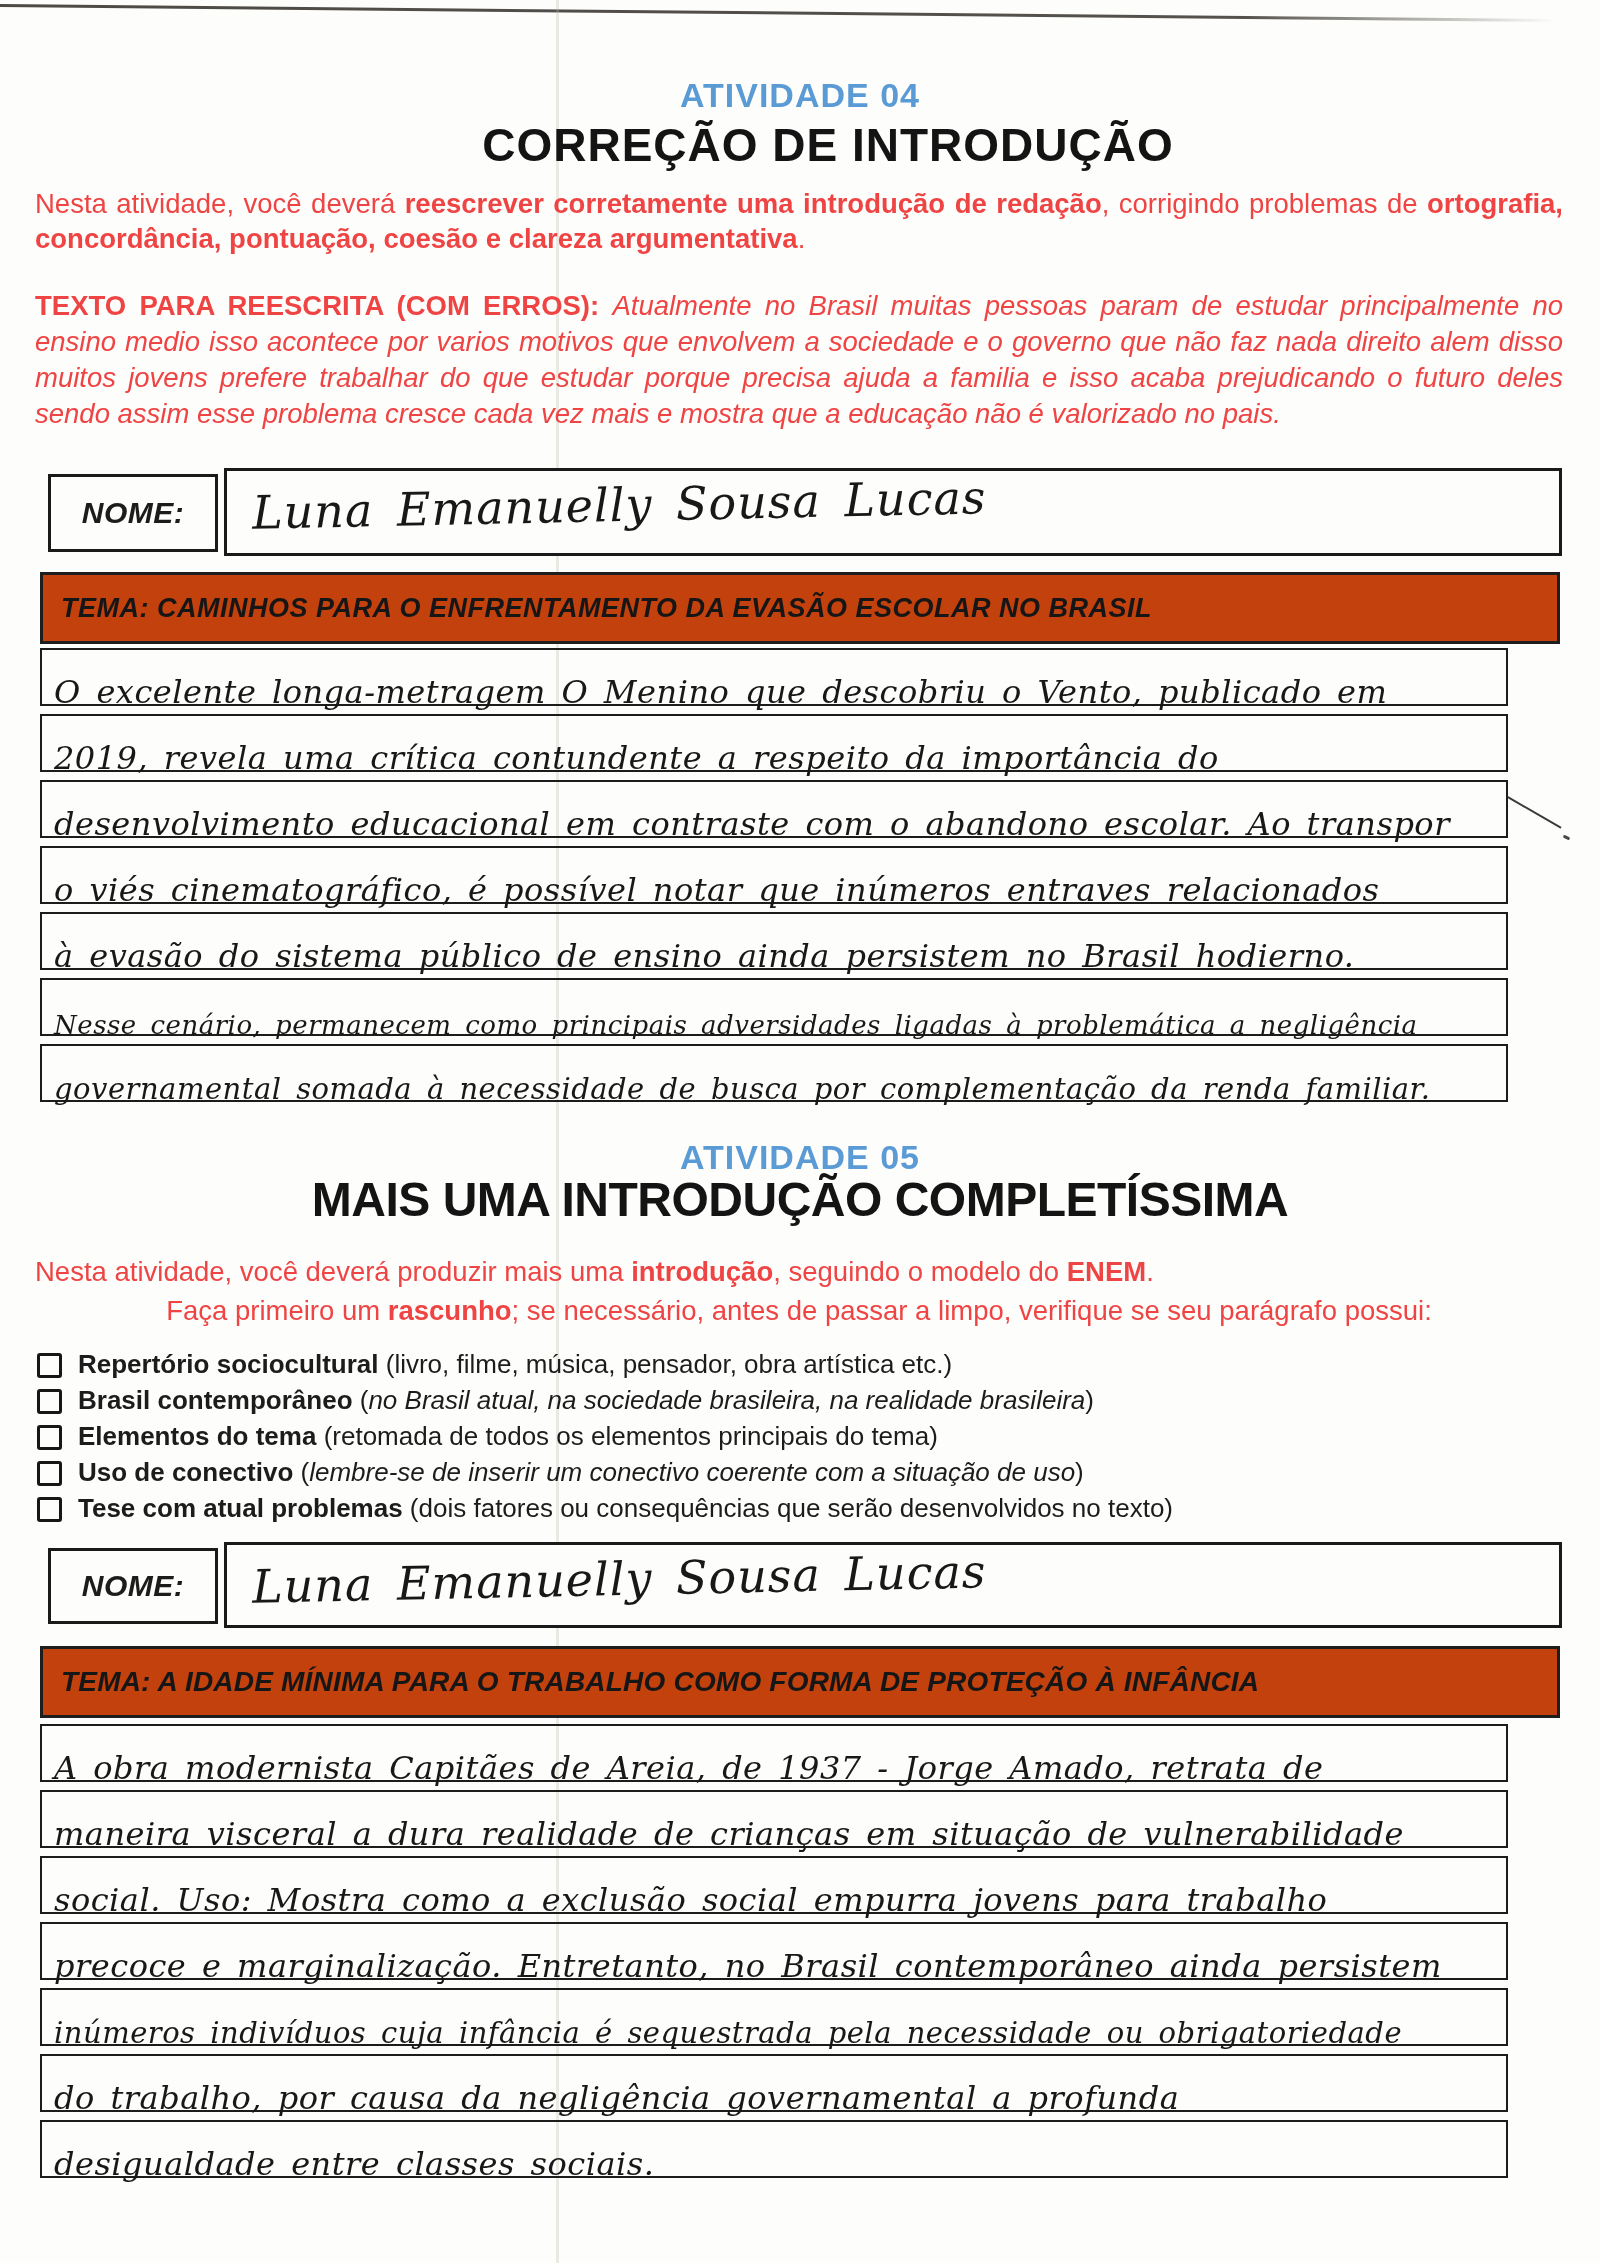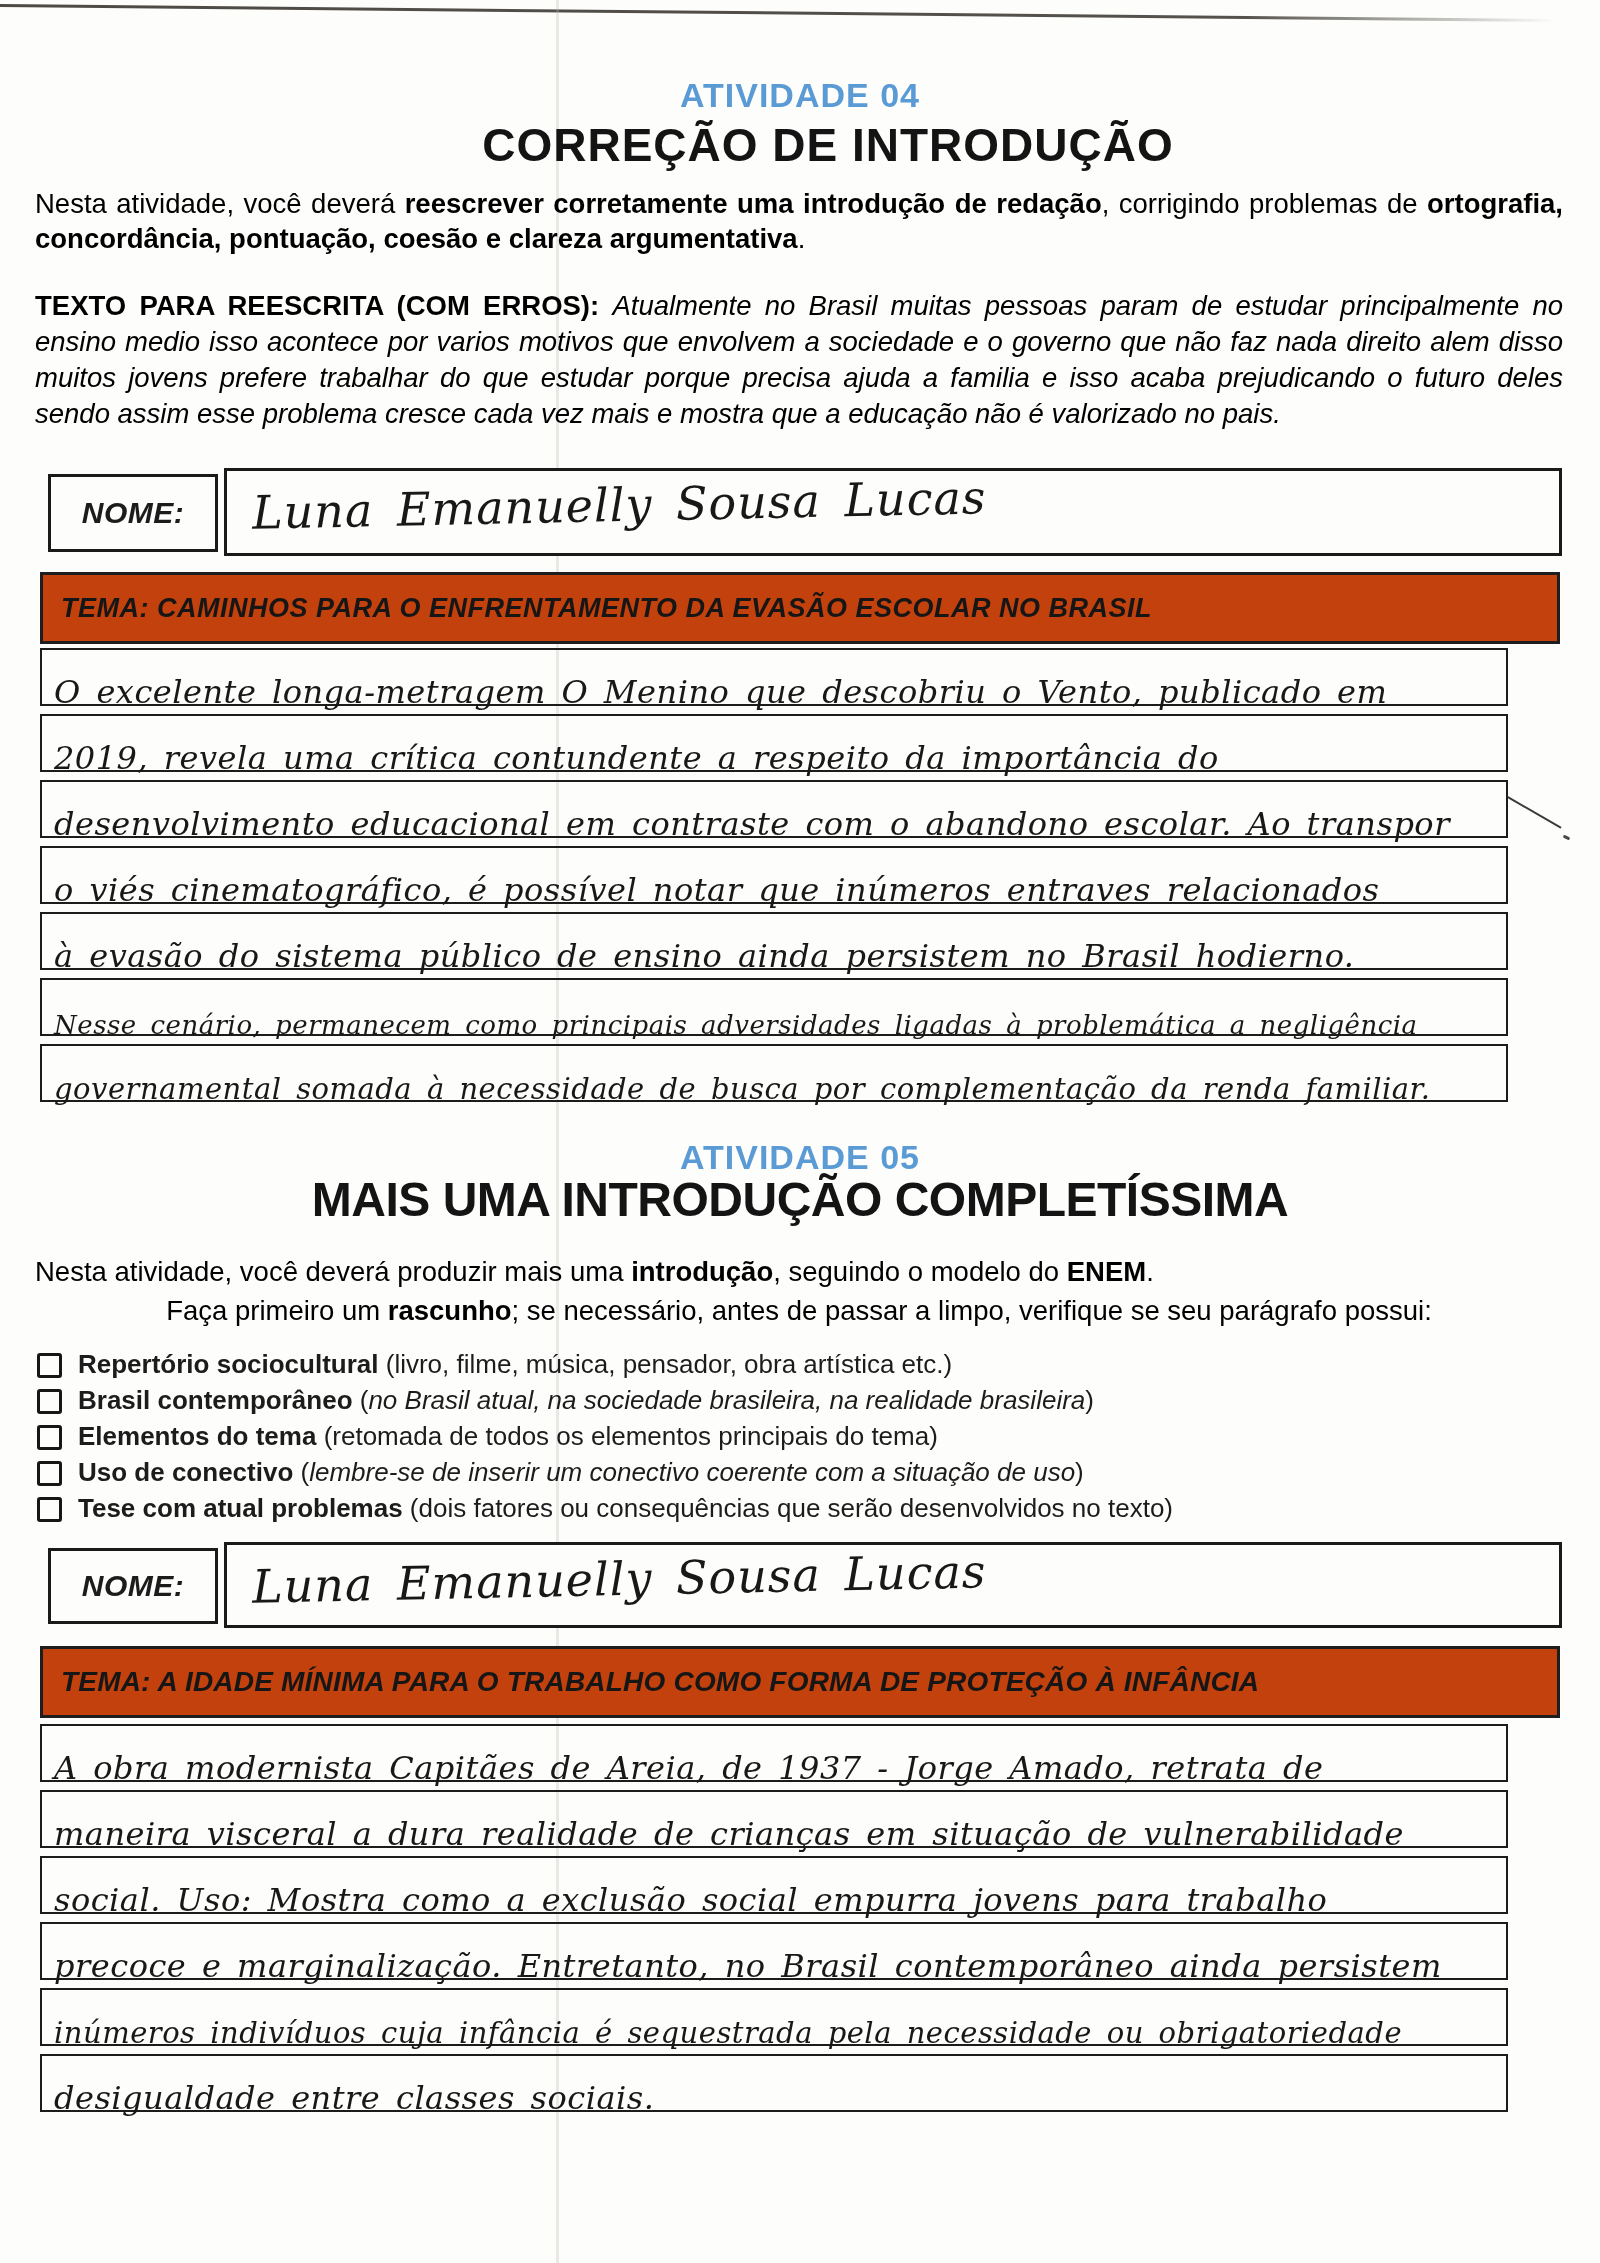--- a/index.html
+++ b/index.html
@@ -34,21 +34,21 @@
   }
   .big-title{
     position:absolute;left:0;width:100%;text-align:center;
     font-weight:700;color:#141414;
   }
   #title04{top:118px;font-size:46px;letter-spacing:1px;margin-left:28px;}
   #title05{top:1172px;font-size:48px;letter-spacing:-0.5px;}
 
   .para{
     position:absolute;left:35px;width:1528px;
-    font-size:27.5px;line-height:35px;text-align:justify;color:#000000;
+    font-size:27.5px;line-height:35px;text-align:justify;color:#ef4444;
   }
   .para .b{font-weight:700;}
   .para .i{font-style:italic;}
 
   
   .nome-label-box{
     position:absolute;border:3px solid #1a1a1a;background:#fdfdfb;
     display:flex;align-items:center;justify-content:center;
     font-weight:700;font-style:italic;font-size:30px;letter-spacing:0.5px;
   }
@@ -200,17 +200,20 @@
     <div class="wrow">
         <span class="handwrite">social. Uso: Mostra como a exclusão social empurra jovens para trabalho</span>
       </div>
     <div class="wrow">
         <span class="handwrite">precoce e marginalização. Entretanto, no Brasil contemporâneo ainda persistem</span>
       </div>
     <div class="wrow">
         <span class="handwrite hw-md">inúmeros indivíduos cuja infância é sequestrada pela necessidade ou obrigatoriedade</span>
       </div>
     <div class="wrow">
+        <span class="handwrite">do trabalho, por causa da negligência governamental a profunda</span>
+      </div>
+    <div class="wrow">
         <span class="handwrite">desigualdade entre classes sociais.</span>
       </div>
   </div>
 
 </div>
 
 </body></html>

